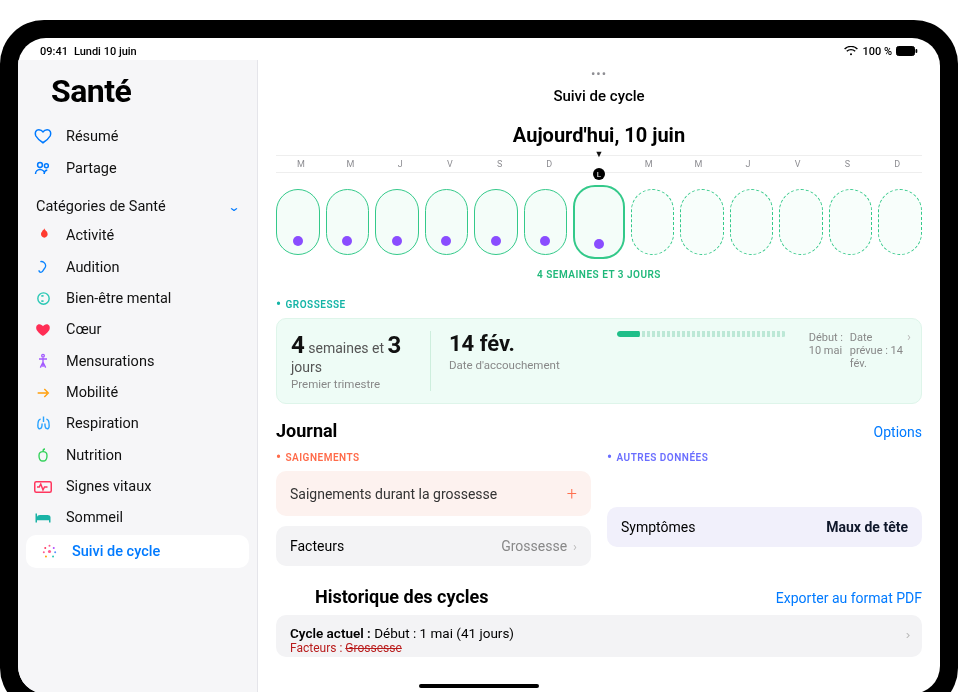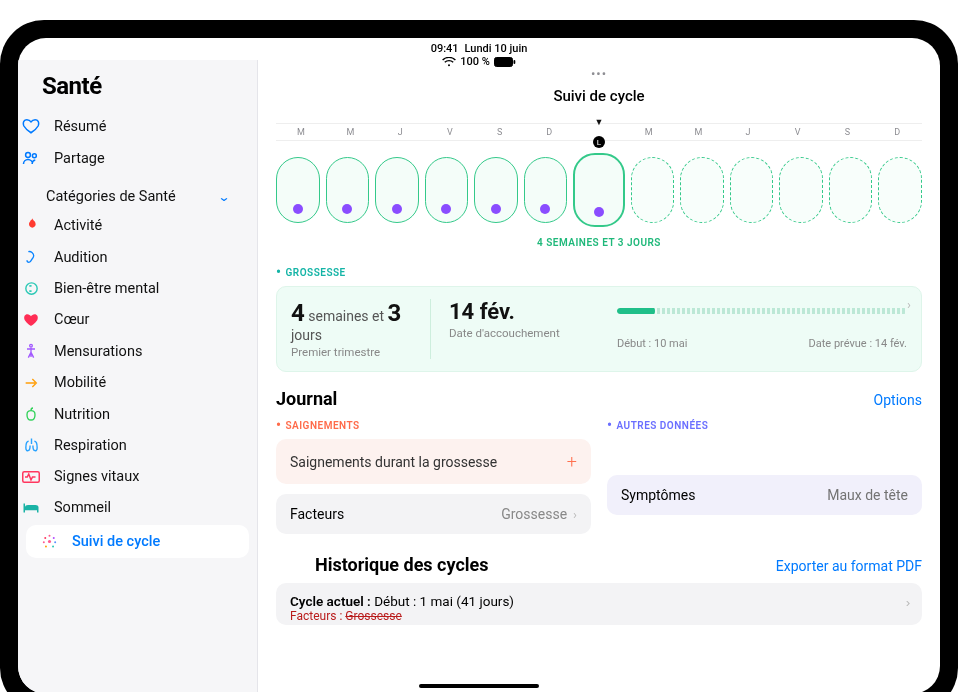--- a/index.html
+++ b/index.html
@@ -31,61 +31,60 @@
   }
   .status-bar {
     height: 22px;
     display: flex;
     align-items: center;
     justify-content: space-between;
     padding: 4px 22px 0;
     font-size: 11px;
     font-weight: 500;
     color: #000;
-    flex-direction: column;
   }
   .status-left { display: flex; gap: 6px; }
   .status-right { display: flex; align-items: center; gap: 4px; }
   .wifi-icon, .battery-icon { display: inline-flex; }
   .app-body { flex: 1; display: flex; overflow: hidden; }
   .sidebar {
     width: 240px;
     background: #f6f6f8;
     border-right: 1px solid #e5e5ea;
     padding: 8px 0 0;
     overflow-y: auto;
   }
   .sidebar h1 {
-    font-size: 24px;
+    font-size: 32px;
     font-weight: 700;
-    padding: 4px 24px 10px;
+    padding: 4px 33px 10px;
     letter-spacing: -0.5px;
   }
   .side-item {
     display: flex;
     align-items: center;
     gap: 12px;
-    padding: 7px 2px;
+    padding: 7px 14px;
     font-size: 14.5px;
     color: #111;
     cursor: pointer;
   }
   .side-item.selected {
     background: #fff;
     border-radius: 10px;
     margin: 2px 8px;
     padding: 8px 12px;
   }
   .side-item.selected .label { color: #007aff; font-weight: 500; }
   .side-icon { width: 22px; display: flex; justify-content: center; }
   .cat-header {
     display: flex;
     justify-content: space-between;
     align-items: center;
-    padding: 14px 28px 4px;
+    padding: 14px 18px 4px;
     font-size: 14.5px;
     color: #111;
   }
   .chev { color: #007aff; font-size: 12px; transform: scaleX(1.3); }
 
   .main {
     flex: 1;
     overflow-y: auto;
     padding: 4px 18px 0;
     position: relative;
@@ -194,21 +193,21 @@
   .preg-block { flex-shrink: 0; }
   .preg-block.b1 { width: 140px; border-right: 1px solid #cdeedd; padding-right: 12px;}
   .preg-block.b2 { width: 150px; }
   .preg-big {
     font-size: 14px;
     color: #555;
   }
   .preg-big .num { font-size: 24px; font-weight: 700; color: #111; }
   .preg-date { font-size: 22px; font-weight: 700; color: #111; }
   .preg-sub { font-size: 11.5px; color: #888; margin-top: 2px; }
-  .preg-progress { flex: 1; display: flex; flex-direction: column; justify-content: center; gap: 23px;}
+  .preg-progress { flex: 1; display: flex; flex-direction: row; justify-content: center; gap: 23px;}
   .prog-bar {
     height: 6px; width: 100%;
     border-radius: 3px;
     background: repeating-linear-gradient(90deg,#bce8d6 0 3px,transparent 3px 5px);
     position: relative;
     overflow: hidden;
   }
   .prog-fill {
     position: absolute; left:0; top:0; bottom:0;
     width: 12%;
@@ -240,21 +239,21 @@
     font-size: 14px;
     display:flex;
     justify-content:space-between;
     align-items:center;
     margin-bottom: 10px;
     gap: 43px;
   }
   .row-orange { background: #fdf2ef; color:#333; }
   .row-plus { color:#ff714f; font-size:18px; font-weight:300; }
   .row-purple { background: #f1f0fb; margin-top: 36px; }
-  .row-purple .val { color:#737373; font-weight:400; }
+  .row-purple .val { color:#0f172a; font-weight:700; }
   .row-gray { background: #f3f3f5; }
   .row-gray .val { color:#888; margin-right:6px;}
   .row-chev { color:#bbb; font-size:13px; }
 
   .hist-head { display:flex; justify-content:space-between; align-items:baseline; padding:10px 0 8px;margin-left:39px; }
   .hist-head h3 { font-size:18px; font-weight:700; }
   .export { color:#007aff; font-size:14px; }
 
   .hist-card {
     background:#f3f3f5;
@@ -371,33 +370,33 @@
         <div class="side-item">
           <span class="side-icon">
               <svg width="16" height="16" viewBox="0 0 24 24" fill="none" stroke="#ff9f0a" stroke-width="2">
                 <path d="M4 12h14M14 6l6 6-6 6"></path>
               </svg>
             </span>
           <span class="label">Mobilité</span>
         </div>
         <div class="side-item">
           <span class="side-icon">
+              <svg width="17" height="17" viewBox="0 0 24 24" fill="none" stroke="#2aa3ff" stroke-width="2">
+                <path d="M12 2v8M8 6c-3 0-4 5-4 9s2 5 4 4 2-5 2-7M16 6c3 0 4 5 4 9s-2 5-4 4-2-5-2-7"></path>
+              </svg>
+            </span>
+          <span class="label">Respiration</span>
+        </div>
+        <div class="side-item">
+          <span class="side-icon">
               <svg width="16" height="18" viewBox="0 0 24 24" fill="none" stroke="#30d158" stroke-width="2">
                 <path d="M12 7c-3 0-6 2-6 6s2 8 6 8 6-4 6-8-3-6-6-6zM12 7c0-2 1-4 3-4"></path>
               </svg>
             </span>
           <span class="label">Nutrition</span>
-        </div>
-        <div class="side-item">
-          <span class="side-icon">
-              <svg width="17" height="17" viewBox="0 0 24 24" fill="none" stroke="#2aa3ff" stroke-width="2">
-                <path d="M12 2v8M8 6c-3 0-4 5-4 9s2 5 4 4 2-5 2-7M16 6c3 0 4 5 4 9s-2 5-4 4-2-5-2-7"></path>
-              </svg>
-            </span>
-          <span class="label">Respiration</span>
         </div>
         <div class="side-item">
           <span class="side-icon">
               <svg width="18" height="14" viewBox="0 0 24 16" fill="none" stroke="#ff375f" stroke-width="2">
                 <rect x="1" y="1" width="22" height="14" rx="2"></rect>
                 <path d="M4 8h3l2-4 3 8 2-4h4"></path>
               </svg>
             </span>
           <span class="label">Signes vitaux</span>
         </div>
@@ -424,20 +423,21 @@
                 </g>
               </svg>
             </span>
           <span class="label">Suivi de cycle</span>
         </div>
       </div>
 
       <div class="main">
         <div class="more-dots">•••</div>
         <div class="page-title">Suivi de cycle</div>
+        <div class="today-title">Aujourd'hui, 10 juin</div>
 
         <div class="dow-row">
           <div class="today-marker">▼</div>
           <div class="today-dot">
               <span>L</span>
             </div>
           <div class="dow-cell">M</div>
           <div class="dow-cell">M</div>
           <div class="dow-cell">J</div>
           <div class="dow-cell">V</div>

